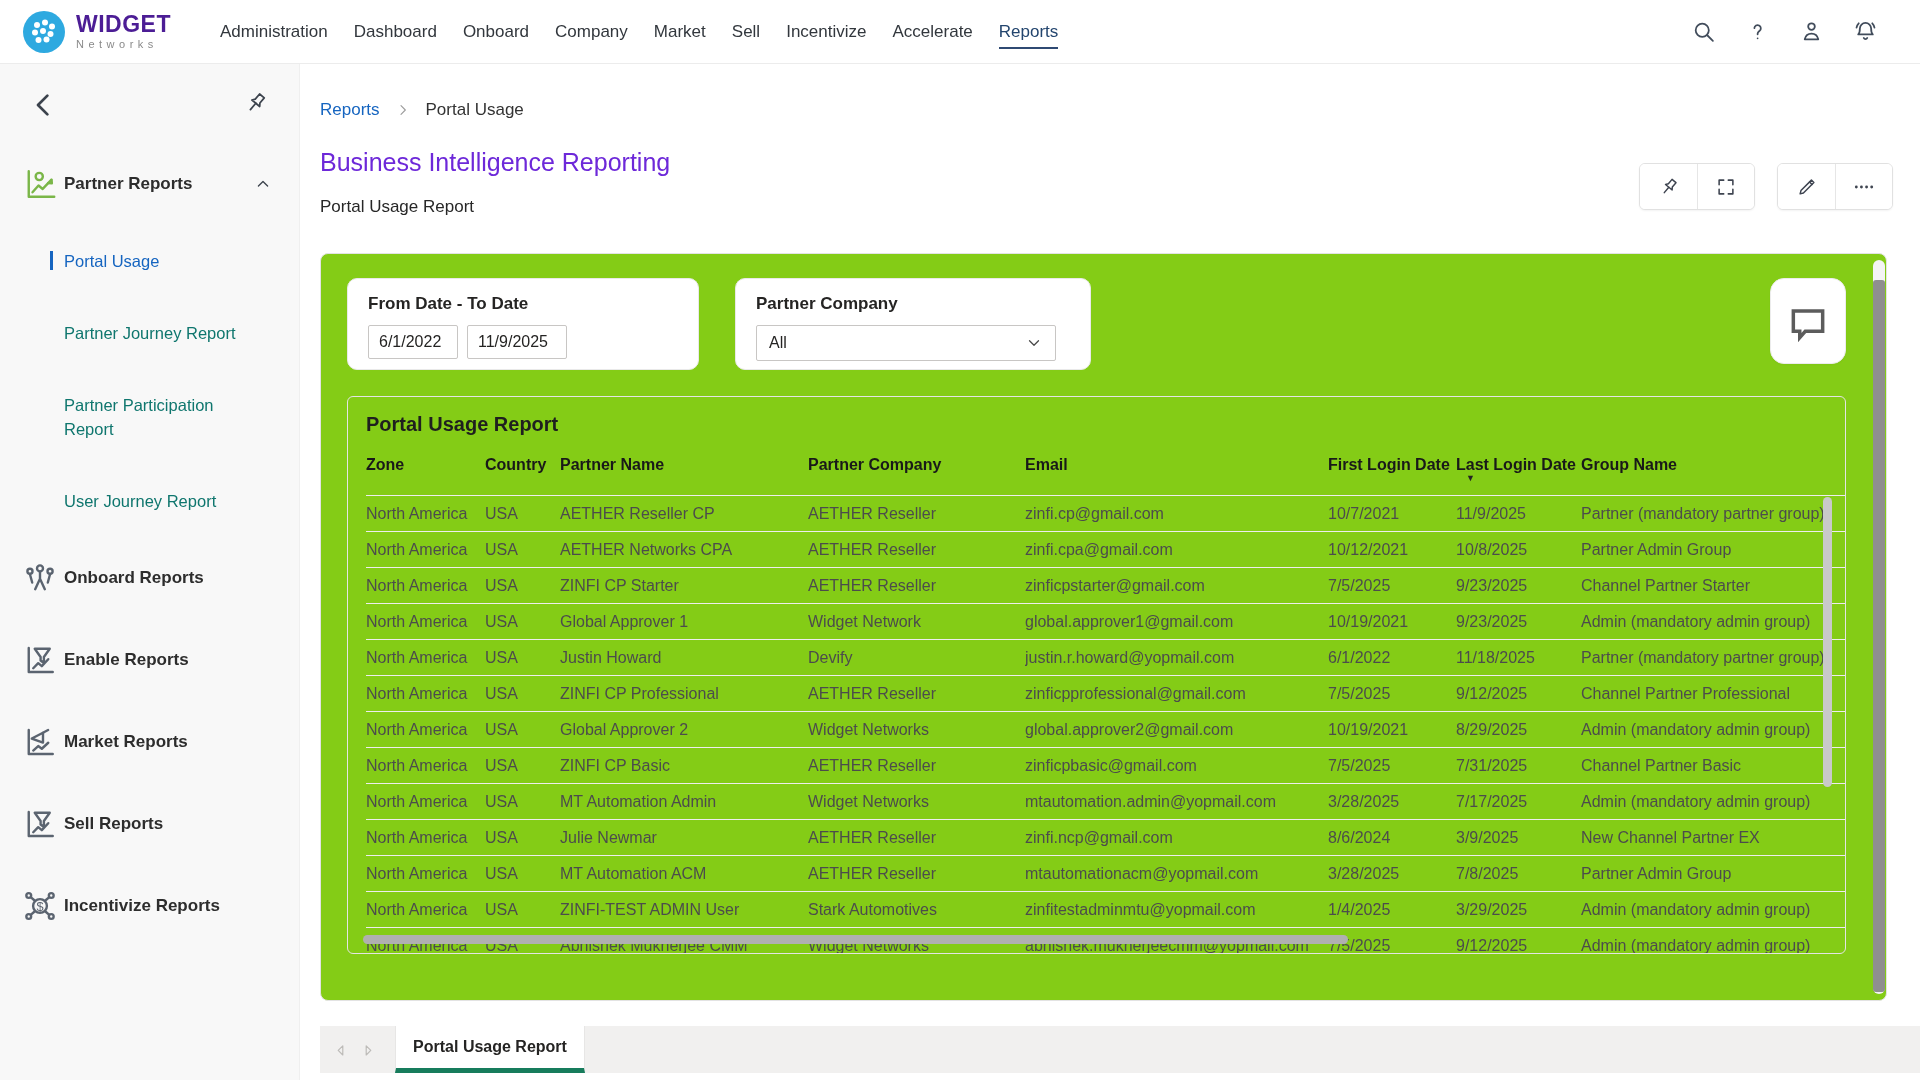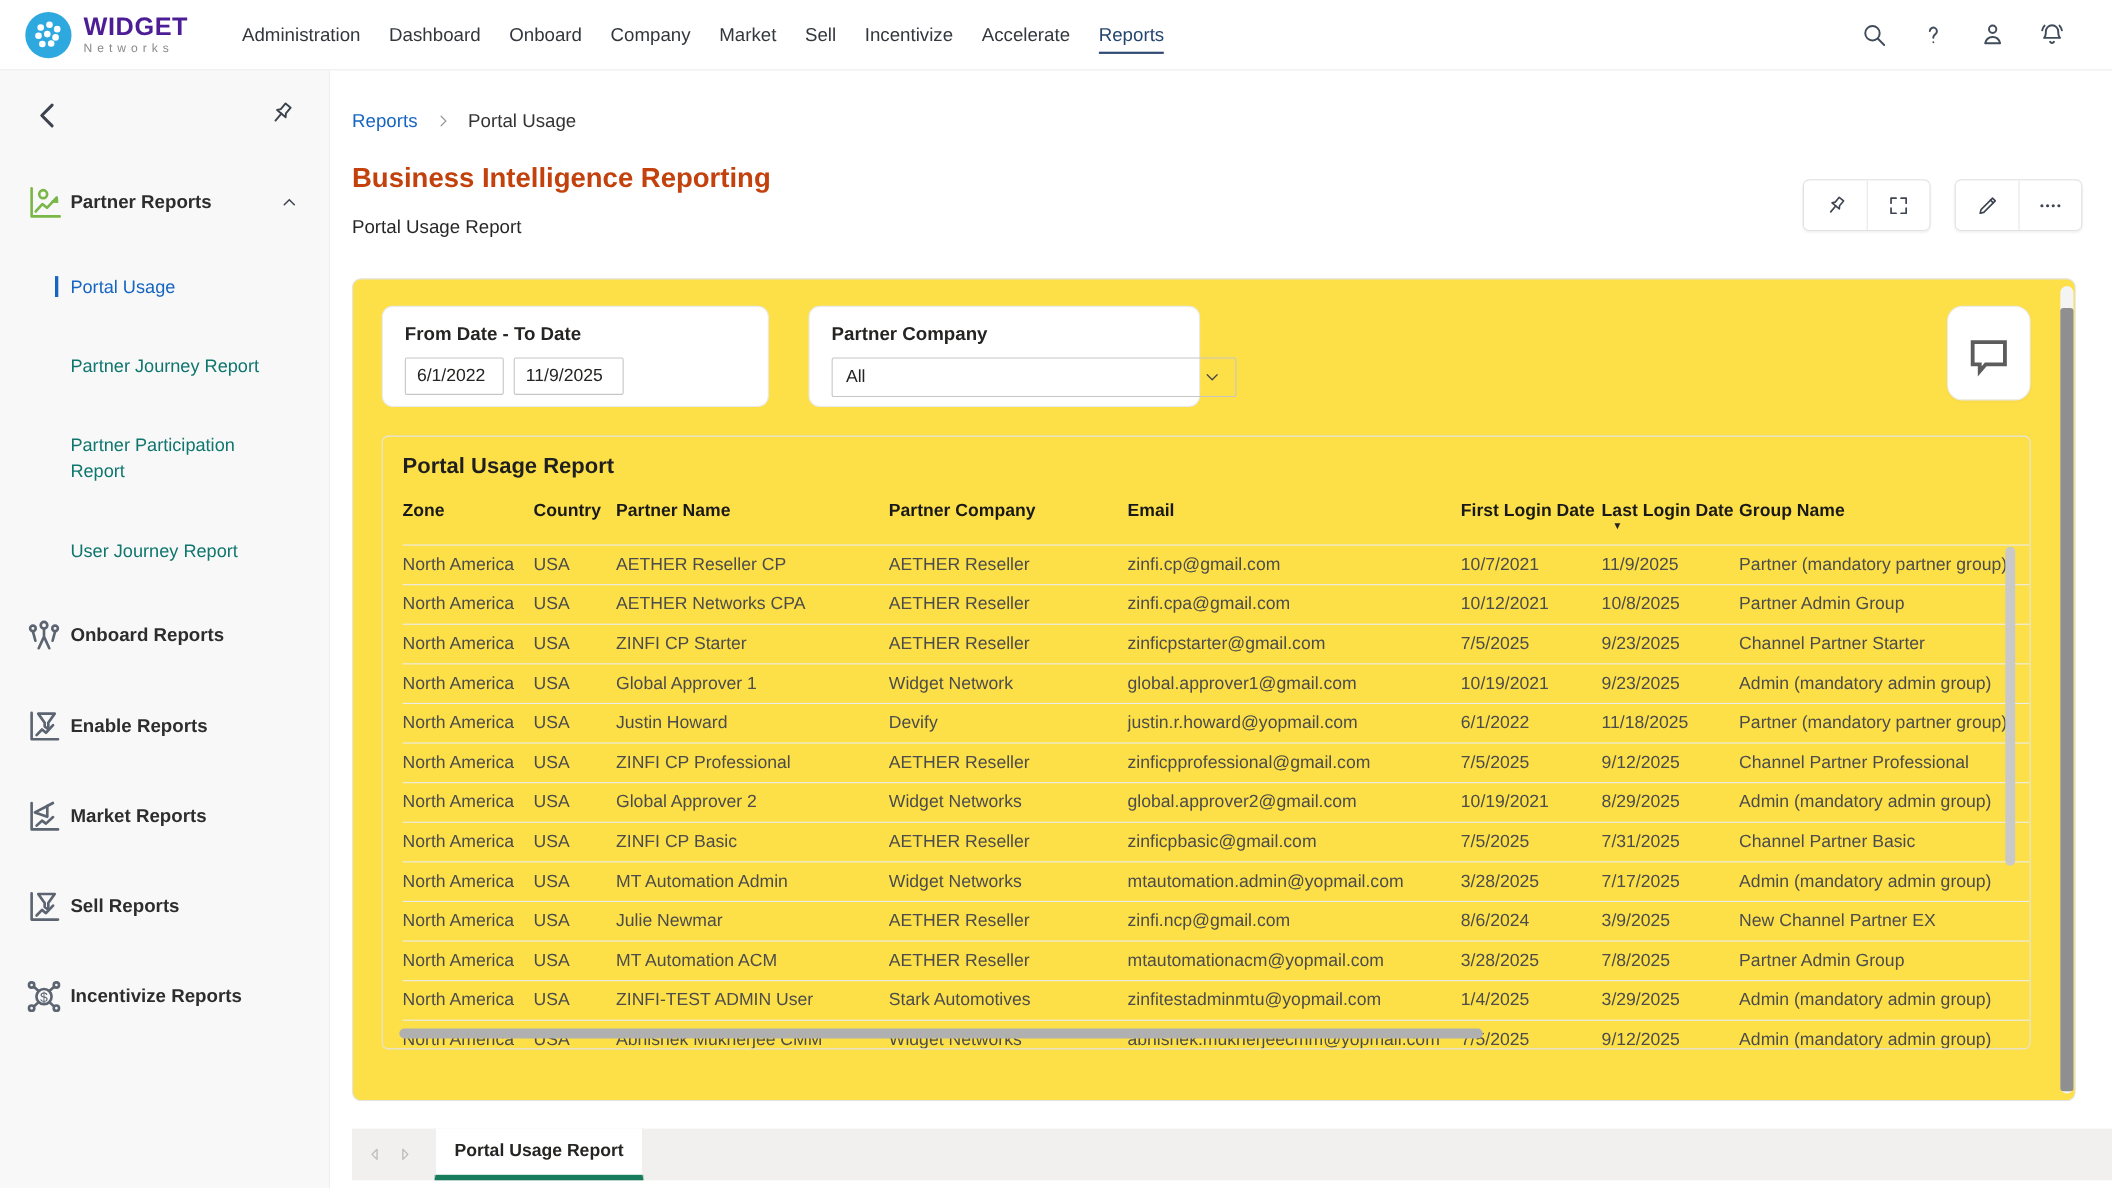--- a/index.html
+++ b/index.html
@@ -39,44 +39,44 @@
   .side-child.active { color:#1665c0; }
   .side-child.active::before { content:""; position:absolute; left:-14px; top:1px;
     width:3px; height:19px; background:#1665c0; }
 
   
   .main { flex:1; position:relative; padding:36px 33px 0 20px; height:1016px; overflow:hidden; background:#fff; }
   .breadcrumb { display:flex; align-items:center; gap:15px; }
   .crumb-link { color:#1665c0; font-size:17px; cursor:pointer; }
   .crumb-sep { width:16px; height:16px; color:#9a9a9a; }
   .crumb-current { color:#333; font-size:17px; }
-  .page-title { margin-top:28px; font-size:25px; font-weight:700; color:#c2410c; }
+  .page-title { margin-top:28px; font-size:25px; font-weight:400; color:#6d28d9; }
   .page-subtitle { margin-top:20px; font-size:17px; color:#272727; }
 
   .action-groups { position:absolute; top:99px; right:27px; display:flex; gap:22px; }
   .btn-group { display:flex; border:1px solid #e1e1e1; border-radius:6px; background:#fff;
     box-shadow:0 1px 2px rgba(0,0,0,.05); overflow:hidden; }
   .icon-btn { width:57px; height:45px; display:flex; align-items:center; justify-content:center;
     cursor:pointer; background:#fff; }
   .icon-btn + .icon-btn { border-left:1px solid #e6e6e6; }
   .icon-btn .bicon { width:22px; height:22px; color:#3e4450; }
 
   
   .report-card { margin-top:36px; height:748px; border:1px solid #e3e3e3; border-radius:8px;
-    background:#fde047; position:relative; }
+    background:#84cc16; position:relative; }
   .filters-row { display:flex; align-items:flex-start; gap:36px; padding:24px 26px 0 26px; }
   .filter-card { border:1px solid #e9e9e9; border-radius:10px; padding:15px 20px; height:92px; background:#fff; }
   .filter-card.date { width:352px; }
   .filter-card.company { width:356px; }
   .filter-label { font-size:17px; font-weight:700; color:#252423; }
   .date-inputs { display:flex; gap:9px; margin-top:11px; }
   .date-inputs input { height:34px; border:1px solid #c8c6c4; border-radius:2px; padding:0 10px;
     font-size:16px; color:#252423; font-family:"Liberation Sans", sans-serif; }
   .date-from { width:90px; } .date-to { width:100px; }
-  .select-box { margin-top:11px; width:368px; height:36px; border:1px solid #c8c6c4; border-radius:2px;
+  .select-box { margin-top:11px; width:300px; height:36px; border:1px solid #c8c6c4; border-radius:2px;
     display:flex; align-items:center; padding:0 12px; font-size:16px; color:#252423; cursor:pointer; }
   .select-box .schev { width:18px; height:18px; margin-left:auto; color:#4a4a4a; }
   .comment-btn { margin-left:auto; margin-right:14px; width:76px; height:86px; border:1px solid #ececec;
     border-radius:14px; background:#fff; display:flex; align-items:center; justify-content:center;
     cursor:pointer; box-shadow:0 1px 2px rgba(0,0,0,.03); }
   .comment-btn .cicon { width:44px; height:40px; color:#5c5c5c; }
 
   .table-card { margin:26px 40px 0 26px; height:558px; border:1px solid #e4e4e4; border-radius:6px;
     padding:16px 0 0 18px; position:relative; overflow:hidden; }
   .table-title { font-size:20px; font-weight:700; color:#1f1f1f; }

